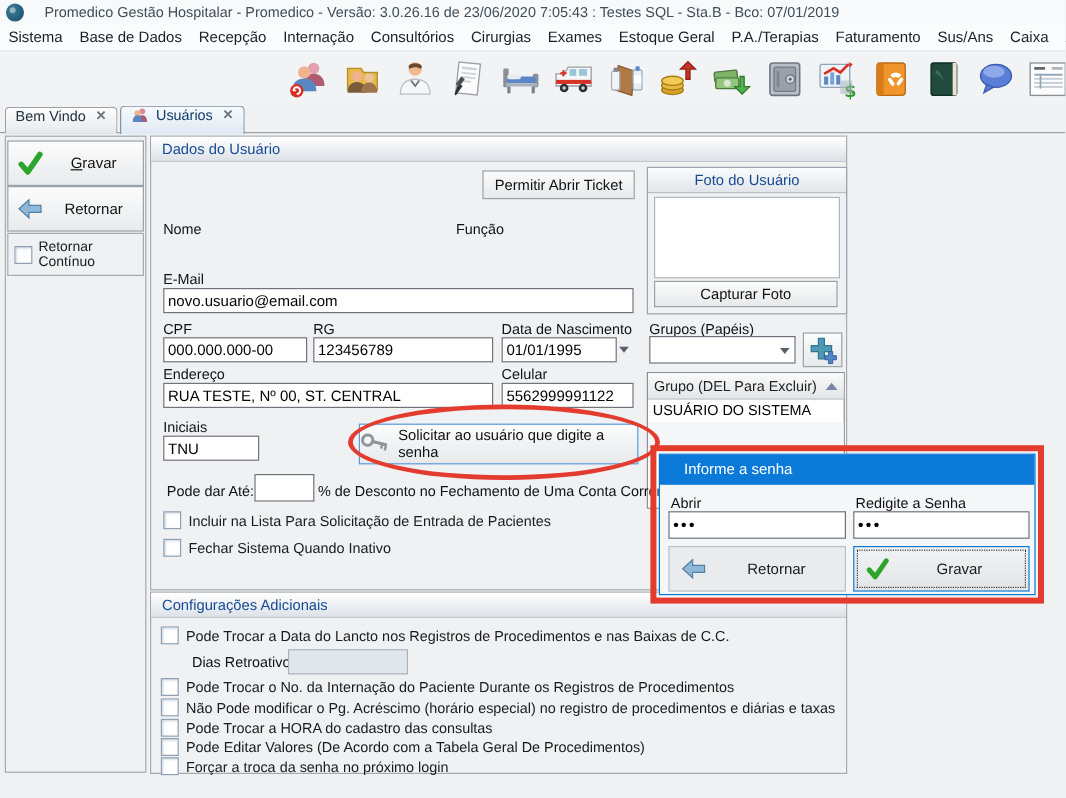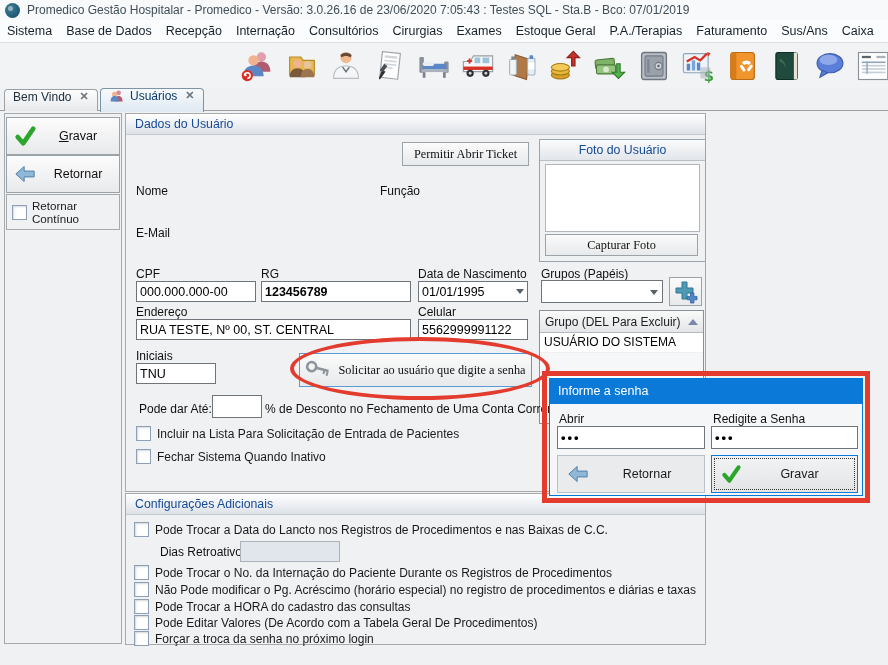--- a/index.html
+++ b/index.html
@@ -1,19 +1,19 @@
 <!DOCTYPE html>
 <html><head>
 <meta charset="utf-8">
 <style>
   html,body{margin:0;padding:0;}
   body{font-family:"Liberation Sans",sans-serif;background:#eff1f3;}
   .window{position:relative;width:888px;height:665px;background:#eff1f3;overflow:hidden;font-size:12px;color:#1a1a1a;}
   
-  .titlebar{position:absolute;left:0;top:0;width:888px;height:20px;background:#f7f9fa;display:flex;align-items:center;}
+  .titlebar{position:absolute;left:0;top:0;width:888px;height:20px;background:#f7f9fa;display:flex;align-items:center;gap:10px;}
   .titlebar .logo{width:15px;height:15px;margin:0 7px 0 5px;border-radius:50%;background:radial-gradient(circle at 35% 35%,#3e7d96,#134b66);position:relative;}
   .titlebar .logo:after{content:"";position:absolute;left:3px;top:3px;width:5px;height:5px;border-radius:50%;background:rgba(255,255,255,.45);}
   .titlebar .ttl{color:#404e59;font-size:12px;white-space:nowrap;}
   
   .menubar{position:absolute;left:0;top:20px;width:888px;height:22px;background:#fbfcfd;border-bottom:1px solid #dcdfe2;display:flex;align-items:center;overflow:hidden;white-space:nowrap;}
   .menubar span{padding:0 7px;color:#16212b;font-size:12.5px;cursor:default;}
   
   .toolbar{position:absolute;left:0;top:43px;width:888px;height:45px;background:#f2f3f4;}
   .tico{position:absolute;top:5px;width:36px;height:36px;}
   .tico svg{width:36px;height:36px;}
@@ -25,40 +25,40 @@
   .tab .x{color:#6c7680;font-size:11px;font-weight:bold;margin-left:3px;cursor:pointer;}
   
   .panel{position:absolute;border:1px solid #a7aaad;background:#eff1f3;}
   .phead{height:20px;line-height:20px;background:linear-gradient(#ffffff,#dde2e8);border-bottom:1px solid #c3c8cd;color:#164a96;padding-left:9px;font-size:12.3px;}
   .group{position:absolute;border:1px solid #9aa4ae;background:#eff1f3;}
   .ghead{height:20px;line-height:20px;background:linear-gradient(#fafbfc,#e2e6ea);border-bottom:1px solid #b9bfc5;color:#164a96;text-align:center;font-size:12.3px;}
   label.fl{position:absolute;font-size:12px;color:#111;white-space:nowrap;}
   .inp{position:absolute;border:1px solid #6f747a;background:#fff;font-family:"Liberation Sans",sans-serif;font-size:12.5px;padding:0 3px;color:#000;box-sizing:border-box;}
   .inp.dis{background:#e1e6ec;border-color:#aab3bc;}
   .combo-arrow{position:absolute;width:0;height:0;border-left:4px solid transparent;border-right:4px solid transparent;border-top:5px solid #5a6068;}
-  .btn{position:absolute;border:1px solid #9aa2aa;background:linear-gradient(#fbfbfb,#e7e9eb);display:flex;align-items:center;justify-content:center;font-size:12.3px;color:#111;cursor:pointer;box-sizing:border-box;font-family:Liberation Serif, serif;}
+  .btn{position:absolute;border:1px solid #9aa2aa;background:linear-gradient(#fbfbfb,#e7e9eb);display:flex;align-items:center;justify-content:center;font-size:12.3px;color:#111;cursor:pointer;box-sizing:border-box;}
   .cbrow{position:absolute;display:flex;align-items:center;gap:6px;white-space:nowrap;}
   .cb{width:13px;height:13px;background:#fff;border:1px solid #8fa0b4;box-shadow:inset 1px 1px 2px rgba(120,140,160,.35);flex:0 0 13px;}
   .radio{width:12px;height:12px;border:1px solid #8095aa;border-radius:50%;background:#fff;position:relative;flex:0 0 12px;}
   .radio.sel:after{content:"";position:absolute;left:2.5px;top:2.5px;width:5px;height:5px;border-radius:50%;background:#2e6fc0;}
   .rlabel{font-size:12px;}
   
   .side-btn{position:absolute;left:6px;width:112px;height:36px;border:1px solid #9aa2aa;background:linear-gradient(#fcfcfc,#e8eaec);display:flex;align-items:center;cursor:pointer;}
   .side-btn .lbl{flex:1;text-align:center;font-size:12.5px;color:#111;}
   
   .glist{position:absolute;border:1px solid #8b9096;background:#fff;}
   .glist .ghdr{height:21px;background:linear-gradient(#fafafa,#e3e5e8);border-bottom:1px solid #b6bac0;display:flex;align-items:center;padding:0 5px;color:#222;font-size:12px;}
   .glist .sort{margin-left:auto;width:0;height:0;border-left:5px solid transparent;border-right:5px solid transparent;border-bottom:6px solid #7b86a8;}
   .glist .grow{height:19px;line-height:19px;padding:0 4px;font-size:12px;color:#000;border-bottom:1px solid #f0f0f0;}
   .glist .grow.alt{background:#f6f7f8;}
   
   .red-ellipse{position:absolute;border:4px solid #e33b2d;border-radius:50%;z-index:40;pointer-events:none;}
   .pw-wrap{position:absolute;left:542px;top:371px;width:318px;height:122px;border:5px solid #e33b2d;z-index:30;}
   .pw-dialog{position:absolute;left:2px;top:2px;width:312px;height:116px;background:#f4f6f8;border:1px solid #0078d7;}
-  .pw-title{height:25px;line-height:25px;background:#0b79d8;color:#fff;font-size:12.5px;padding-left:8px;}
+  .pw-title{height:25px;line-height:25px;background:#0b79d8;color:#fff;font-size:12.5px;padding-left:20px;}
   .pwd-input{letter-spacing:2px;font-weight:bold;font-size:13px;}
   .dlg-btn{position:absolute;height:38px;display:flex;align-items:center;cursor:pointer;box-sizing:border-box;font-size:12.5px;}
   .dlg-btn .lbl{flex:1;text-align:center;}
   .focus-dotted{outline:1px dotted #333;outline-offset:-4px;}
   u{text-decoration:underline;}
   svg{display:block;}
 </style>
 </head>
 <body>
 
@@ -282,27 +282,28 @@
     <div class="group" style="left:413px;top:25px;width:165px;height:121px">
       <div class="ghead">Foto do Usuário</div>
       <div style="position:absolute;left:5px;top:24px;width:153px;height:66px;background:#fff;border:1px solid #b0b6bc"></div>
       <div class="btn" style="left:5px;top:94px;width:153px;height:22px">Capturar Foto</div>
     </div>
 
     <label class="fl" style="left:10px;top:70px">Nome</label>
     <label class="fl" style="left:254px;top:70px">Função</label>
 
     <label class="fl" style="left:10px;top:112px">E-Mail</label>
+    <input class="inp" style="left: 10px; top: 126px; width: 392px; height: 21px;" value="novo.usuario@email.com">
 
     <label class="fl" style="left:10px;top:153px">CPF</label>
     <input class="inp" style="left: 10px; top: 167px; width: 120px; height: 21px;" value="000.000.000-00">
     <label class="fl" style="left:135px;top:153px">RG</label>
-    <input class="inp" style="left: 135px; top: 167px; width: 150px; height: 21px; font-weight: bold;" value="123456789">
+    <input class="inp" style="left: 135px; top: 167px; width: 150px; height: 21px;" value="123456789">
     <label class="fl" style="left:292px;top:153px">Data de Nascimento</label>
-    <input class="inp" style="left: 292px; top: 167px; width: 110px; height: 21px;" value="01/01/1995">
+    <input class="inp" style="left: 292px; top: 167px; width: 96px; height: 21px;" value="01/01/1995">
     <span class="combo-arrow" style="left:390px;top:175px"></span>
 
     <label class="fl" style="left:415px;top:153px">Grupos (Papéis)</label>
     <input class="inp" style="left: 415px; top: 166px; width: 122px; height: 23px;" value="">
     <span class="combo-arrow" style="left:524px;top:176px"></span>
     <div class="btn" style="left:543px;top:163px;width:33px;height:29px">
       <svg width="24" height="24" viewBox="0 0 24 24">
           <path d="M8 2h5v6h6v5h-6v6H8v-6H2V8h6z" fill="#4e9ab5" stroke="#2f7795" stroke-width="1"></path>
           <path d="M16.5 13h3.4v3.4H23v3.4h-3.1v3.2h-3.4v-3.2H13.4v-3.4h3.1z" fill="#4e86c8" stroke="#2f5f9a" stroke-width="0.8"></path>
         </svg>

